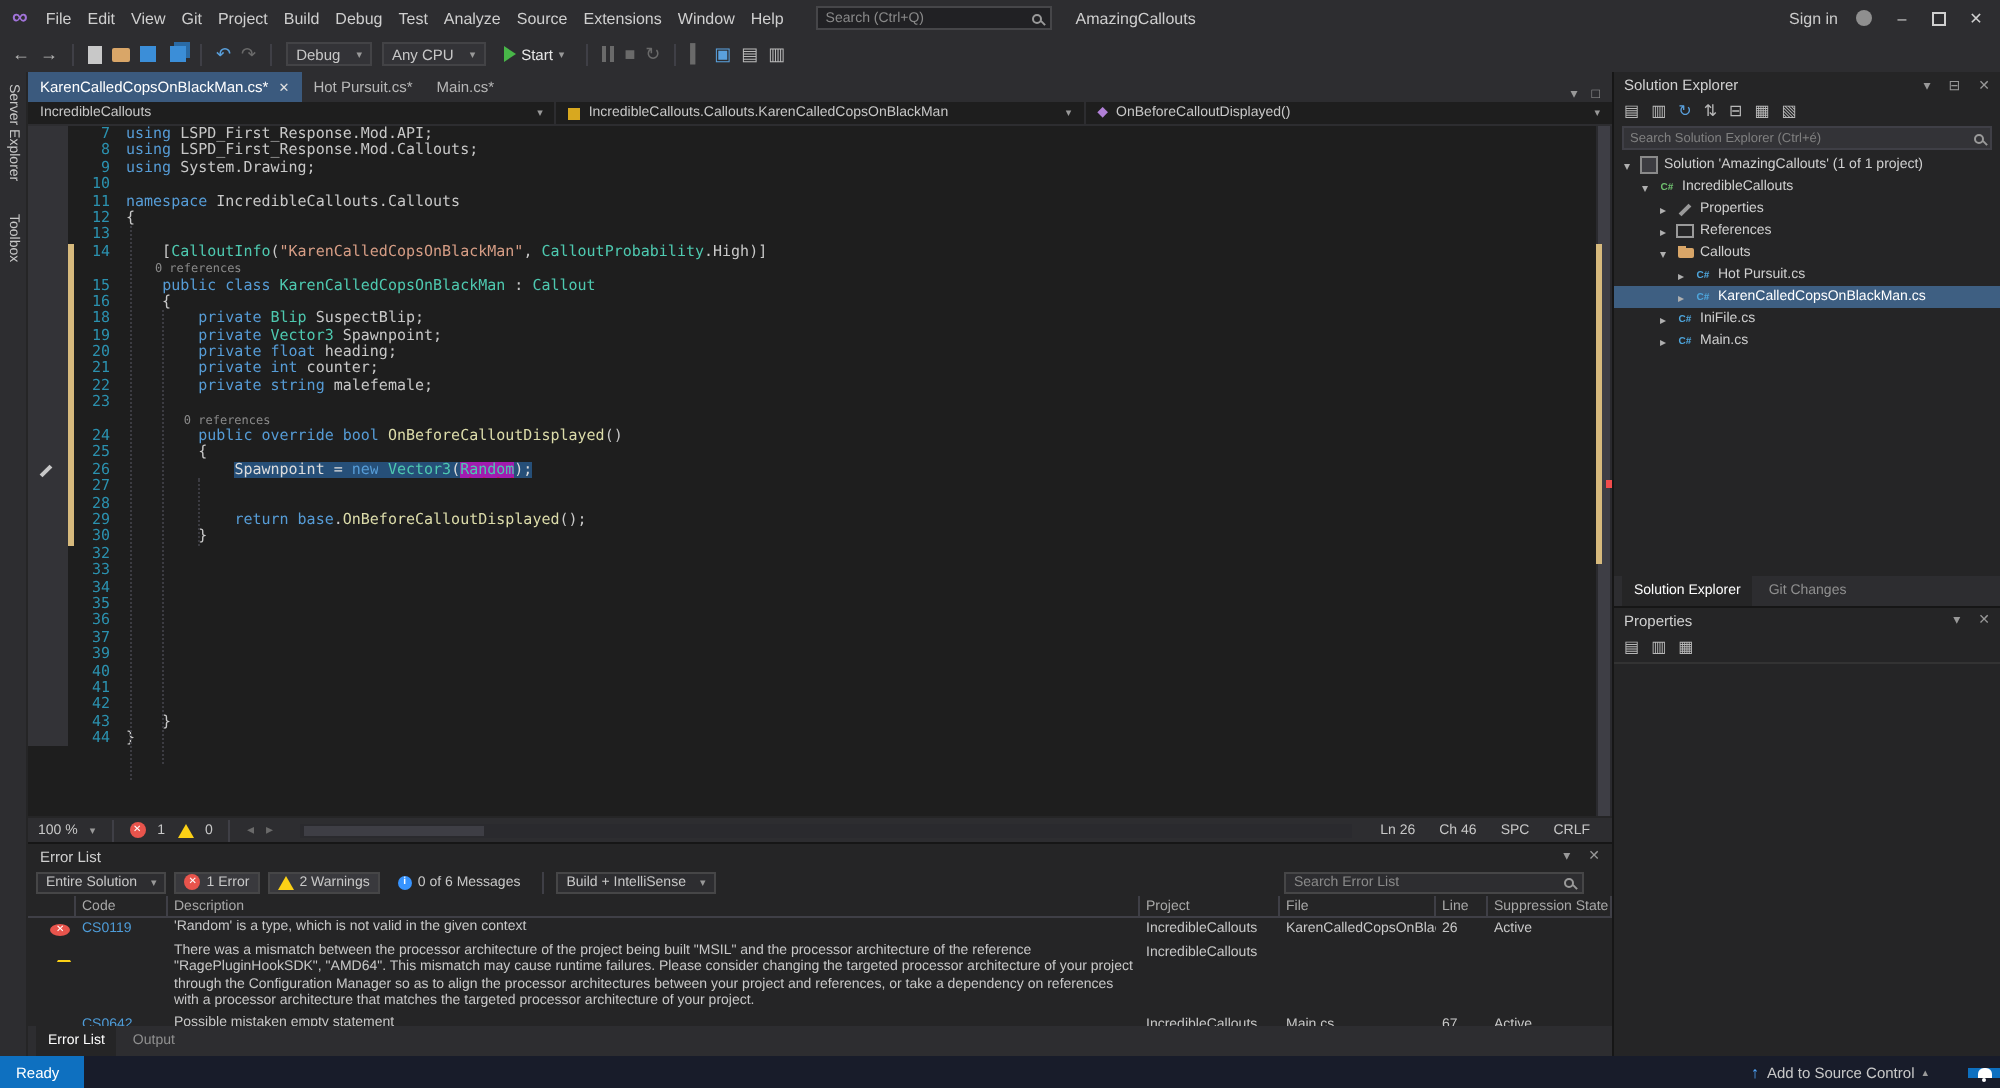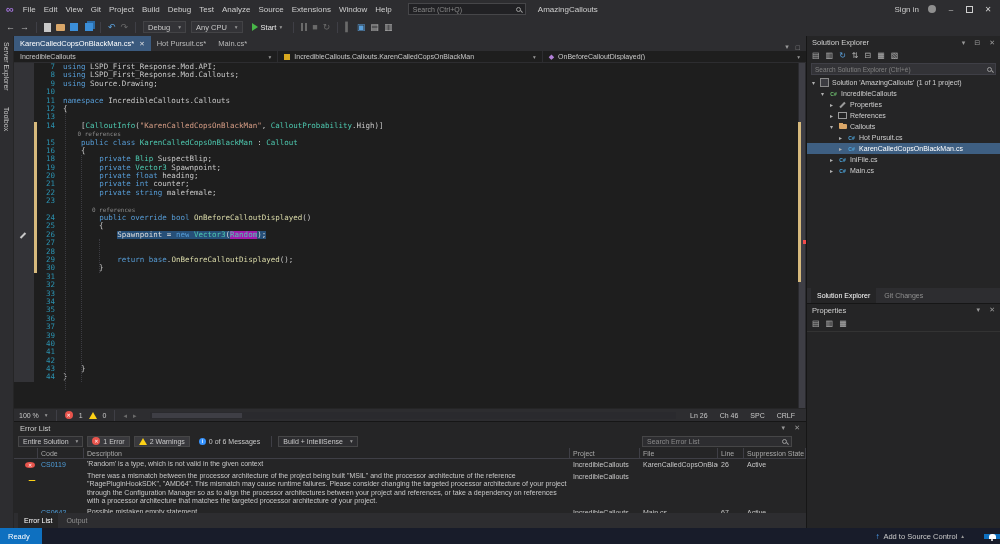--- a/index.html
+++ b/index.html
@@ -268,21 +268,21 @@
         </div>
       </div>
 
       <div id="codewrap">
         <div id="codelines" style="position:relative;">
           <div class="guide" style="left:51px; top:50px; height:277px;"></div>
           <div class="guide" style="left:67px; top:92px; height:227px;"></div>
           <div class="guide" style="left:85px; top:176px; height:34px;"></div>
         <div class="cl"><span class="gm"></span><span class="chg"></span><span class="ln">7</span><span class="code"><span class="k">using</span><span class="p"> LSPD_First_Response.Mod.API;</span></span></div>
             <div class="cl"><span class="gm"></span><span class="chg"></span><span class="ln">8</span><span class="code"><span class="k">using</span><span class="p"> LSPD_First_Response.Mod.Callouts;</span></span></div>
-            <div class="cl"><span class="gm"></span><span class="chg"></span><span class="ln">9</span><span class="code"><span class="k">using</span><span class="p"> Source.Drawing;</span></span></div>
+            <div class="cl"><span class="gm"></span><span class="chg"></span><span class="ln">9</span><span class="code"><span class="k">using</span><span class="p"> System.Drawing;</span></span></div>
             <div class="cl"><span class="gm"></span><span class="chg"></span><span class="ln">10</span><span class="code"></span></div>
             <div class="cl"><span class="gm"></span><span class="chg"></span><span class="ln">11</span><span class="code"><span class="k">namespace</span><span class="p"> IncredibleCallouts.Callouts</span></span></div>
             <div class="cl"><span class="gm"></span><span class="chg"></span><span class="ln">12</span><span class="code"><span class="p">{</span></span></div>
             <div class="cl"><span class="gm"></span><span class="chg"></span><span class="ln">13</span><span class="code"></span></div>
             <div class="cl"><span class="gm"></span><span class="chg y"></span><span class="ln">14</span><span class="code"><span class="p">    [</span><span class="t">CalloutInfo</span><span class="p">(</span><span class="s">"KarenCalledCopsOnBlackMan"</span><span class="p">, </span><span class="t">CalloutProbability</span><span class="p">.High)]</span></span></div>
             <div class="cl"><span class="gm"></span><span class="chg y"></span><span class="ln"></span><span class="code"><span class="lensT">    0 references</span></span></div>
             <div class="cl"><span class="gm"></span><span class="chg y"></span><span class="ln">15</span><span class="code"><span class="p">    </span><span class="k">public class </span><span class="t">KarenCalledCopsOnBlackMan</span><span class="p"> : </span><span class="t">Callout</span></span></div>
             <div class="cl"><span class="gm"></span><span class="chg y"></span><span class="ln">16</span><span class="code"><span class="p">    {</span></span></div>
             <div class="cl"><span class="gm"></span><span class="chg y"></span><span class="ln">18</span><span class="code"><span class="p">        </span><span class="k">private </span><span class="t">Blip</span><span class="p"> SuspectBlip;</span></span></div>
             <div class="cl"><span class="gm"></span><span class="chg y"></span><span class="ln">19</span><span class="code"><span class="p">        </span><span class="k">private </span><span class="t">Vector3</span><span class="p"> Spawnpoint;</span></span></div>
@@ -291,21 +291,20 @@
             <div class="cl"><span class="gm"></span><span class="chg y"></span><span class="ln">22</span><span class="code"><span class="p">        </span><span class="k">private string</span><span class="p"> malefemale;</span></span></div>
             <div class="cl"><span class="gm"></span><span class="chg y"></span><span class="ln">23</span><span class="code"></span></div>
             <div class="cl"><span class="gm"></span><span class="chg y"></span><span class="ln"></span><span class="code"><span class="lensT">        0 references</span></span></div>
             <div class="cl"><span class="gm"></span><span class="chg y"></span><span class="ln">24</span><span class="code"><span class="p">        </span><span class="k">public override bool </span><span class="m">OnBeforeCalloutDisplayed</span><span class="p">()</span></span></div>
             <div class="cl"><span class="gm"></span><span class="chg y"></span><span class="ln">25</span><span class="code"><span class="p">        {</span></span></div>
             <div class="cl sel"><span class="gm"><span class="tool"></span></span><span class="chg y"></span><span class="ln">26</span><span class="code"><span class="p">            </span><span class="hp">Spawnpoint = </span><span class="hk">new</span><span class="ht"> Vector3</span><span class="hp">(</span><span class="he">Random</span><span class="hp">);</span></span></div>
             <div class="cl"><span class="gm"></span><span class="chg y"></span><span class="ln">27</span><span class="code"></span></div>
             <div class="cl"><span class="gm"></span><span class="chg y"></span><span class="ln">28</span><span class="code"></span></div>
             <div class="cl"><span class="gm"></span><span class="chg y"></span><span class="ln">29</span><span class="code"><span class="p">            </span><span class="k">return base</span><span class="p">.</span><span class="m">OnBeforeCalloutDisplayed</span><span class="p">();</span></span></div>
             <div class="cl"><span class="gm"></span><span class="chg y"></span><span class="ln">30</span><span class="code"><span class="p">        }</span></span></div>
-            <div class="cl"><span class="gm"></span><span class="chg"></span><span class="ln">31</span><span class="code"></span></div>
             <div class="cl"><span class="gm"></span><span class="chg"></span><span class="ln">32</span><span class="code"></span></div>
             <div class="cl"><span class="gm"></span><span class="chg"></span><span class="ln">33</span><span class="code"></span></div>
             <div class="cl"><span class="gm"></span><span class="chg"></span><span class="ln">34</span><span class="code"></span></div>
             <div class="cl"><span class="gm"></span><span class="chg"></span><span class="ln">35</span><span class="code"></span></div>
             <div class="cl"><span class="gm"></span><span class="chg"></span><span class="ln">36</span><span class="code"></span></div>
             <div class="cl"><span class="gm"></span><span class="chg"></span><span class="ln">37</span><span class="code"></span></div>
             <div class="cl"><span class="gm"></span><span class="chg"></span><span class="ln">39</span><span class="code"></span></div>
             <div class="cl"><span class="gm"></span><span class="chg"></span><span class="ln">40</span><span class="code"></span></div>
             <div class="cl"><span class="gm"></span><span class="chg"></span><span class="ln">41</span><span class="code"></span></div>
             <div class="cl"><span class="gm"></span><span class="chg"></span><span class="ln">42</span><span class="code"></span></div>

